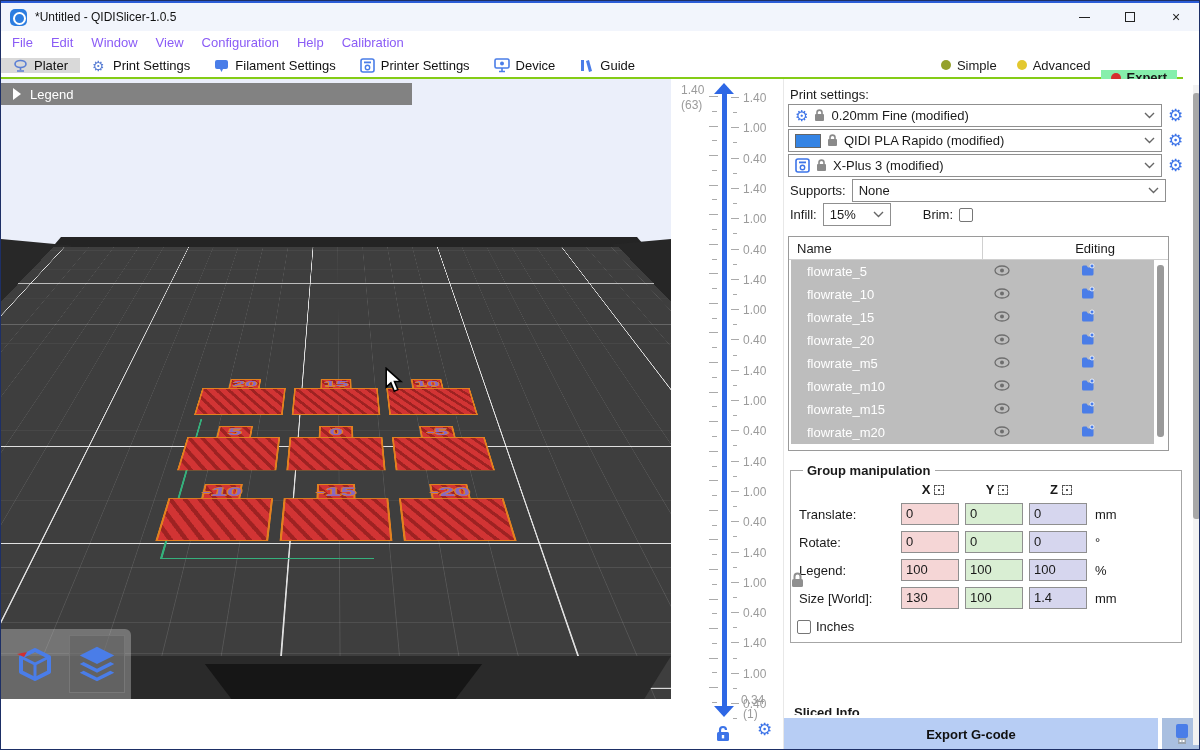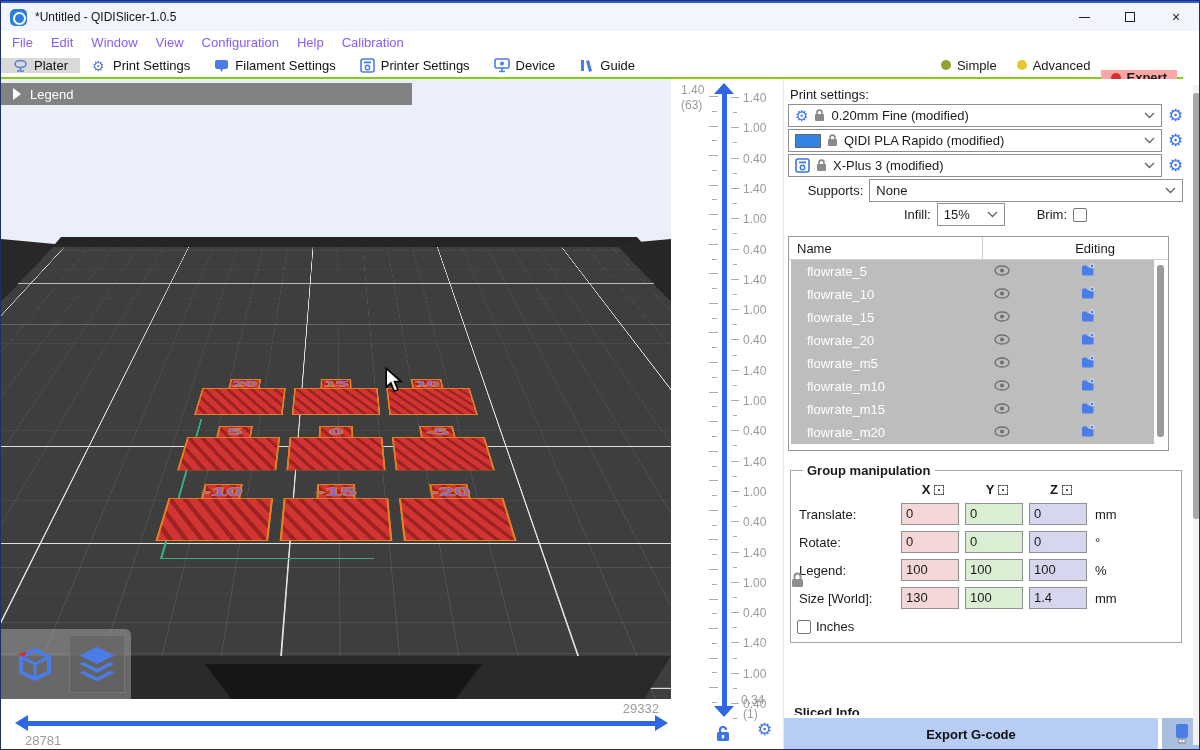--- a/index.html
+++ b/index.html
@@ -26,21 +26,21 @@
   .menu-item { padding:2px 9px; color:#8b5cf6; }
 
   
   .tabbar { position:absolute; top:52px; left:0; right:16px; height:26px; background:#fff; border-bottom:2px solid #84cc16; display:flex; align-items:center; }
   .tab { display:flex; align-items:center; gap:6px; padding:0 12px; color:#111; }
   .tab.selected { background:#d9d9d9; }
   .tab .ticon { display:flex; align-items:center; }
   .tab .ticon svg { display:block; }
   .modes { margin-left:auto; display:flex; align-items:stretch; padding-right:6px; }
   .mode { display:flex; align-items:center; gap:6px; padding:0 10px; }
-  .mode.selected { background:#fca5a5; font-weight:bold;margin-top:25px; }
+  .mode.selected { background:#86efac; font-weight:bold;margin-top:25px; }
   .dot { width:10px; height:10px; border-radius:50%; }
 
   
   .main { position:absolute; top:78px; left:0; width:1200px; height:672px; display:flex; }
   .viewport-col { width:670px; height:672px; position:relative; background:#fff; }
   .gutter { width:112px; height:672px; position:relative; background:#fff; }
   .panel { width:418px; height:672px; position:relative; background:#fff; border-left:1px solid #e8e8e8; padding:6px 0 0 4px; }
 
   
   .scene { position:absolute; top:0; left:0; width:670px; height:620px; background:#ebeffa; overflow:hidden; }
@@ -109,21 +109,21 @@
 
   
   .plabel { margin:2px 0 2px 2px; }
   .combo-row { display:flex; align-items:center; margin-bottom:2px; }
   .combo { width:374px; height:23px; border:1px solid #8f8f8f; background:#fff; display:flex; align-items:center; gap:6px; padding:0 6px; }
   .combo .ctext { flex:1; white-space:nowrap; overflow:hidden; }
   .gear-btn { margin-left:6px; font-size:17px; color:#3d74e8; line-height:1; }
   .gear-inline { font-size:15px; color:#3d74e8; line-height:1; }
   .swatch { width:26px; height:14px; border:1px solid #666; }
   .chev { margin-left:auto; }
-  .row-flex { display:flex; align-items:center; margin:1px 0 0 2px; gap:6px;justify-content:center; }
+  .row-flex { display:flex; align-items:center; margin:1px 0 0 2px; gap:6px; }
   .combo-sm { height:23px; border:1px solid #8f8f8f; background:#fff; display:flex; align-items:center; padding:0 6px; }
   .checkbox { width:14px; height:14px; border:1px solid #767676; border-radius:2px; background:#fff; }
 
   .obj-table { margin-top:10px; width:381px; border:1px solid #9a9a9a; position:relative; background:#fff; }
   .obj-head { display:flex; height:23px; align-items:center; border-bottom:1px solid #d0d0d0; }
   .obj-head .hc1 { width:193px; padding-left:8px; }
   .obj-head .hc2 { width:40px; border-left:1px solid #d0d0d0; height:100%; }
   .obj-head .hc3 { flex:1; text-align:center; }
   .obj-rows { padding-bottom:6px; }
   .obj-row { display:flex; height:23px; align-items:center; background:#bdbdbd; color:#fff; margin:0 14px 0 2px; }
@@ -352,27 +352,20 @@
           </svg>
         </div>
       </div>
       <div class="cursor">
         <svg width="20" height="26" viewBox="0 0 14 20">
           <path d="M1 1 L1 15.5 L4.6 12.2 L7.2 18.6 L10 17.4 L7.4 11.2 L12.4 11.2 Z" fill="#fff" stroke="#000" stroke-width="1.2"></path>
         </svg>
       </div>
     </div>
 
-    <div class="hstrip">
-      <div class="h-max">29332</div>
-      <div class="h-line"></div>
-      <div class="h-arrow-l"></div>
-      <div class="h-arrow-r"></div>
-      <div class="h-min">28781</div>
-    </div>
   </div>
 
   <div class="gutter">
     <div class="v-top-val">1.40</div>
     <div class="v-top-cnt">(63)</div>
     <div class="v-line"></div>
     <div class="v-arrow-up"></div>
     <div class="v-arrow-dn"></div>
     <div id="v-ticks">
         <div class="v-tick" style="left: 60px; width: 8px; top: 18px;"></div>

